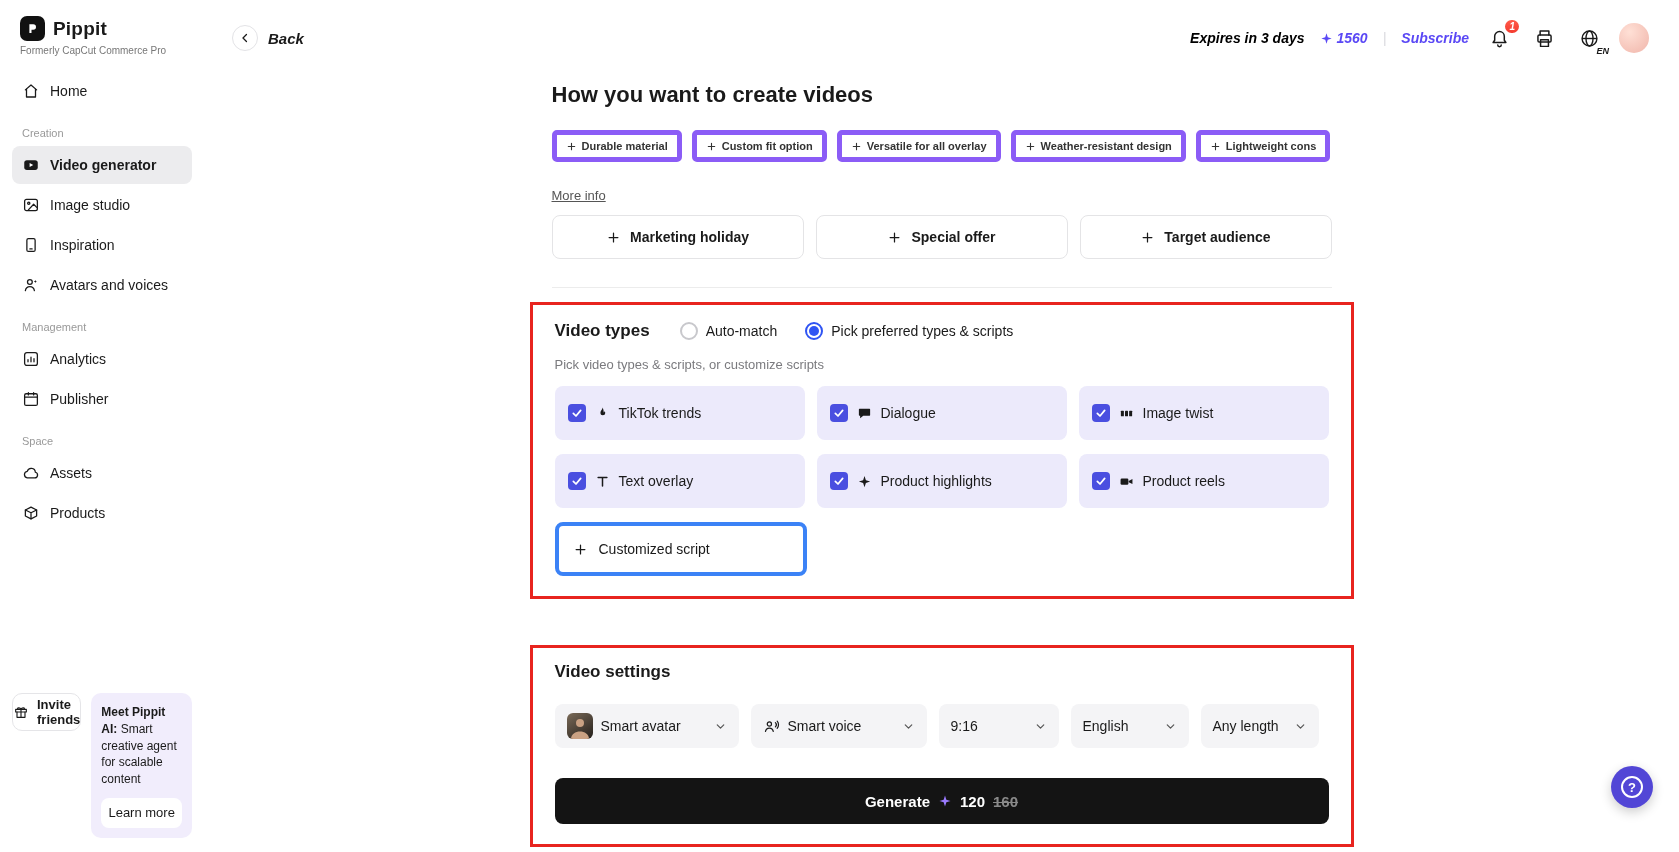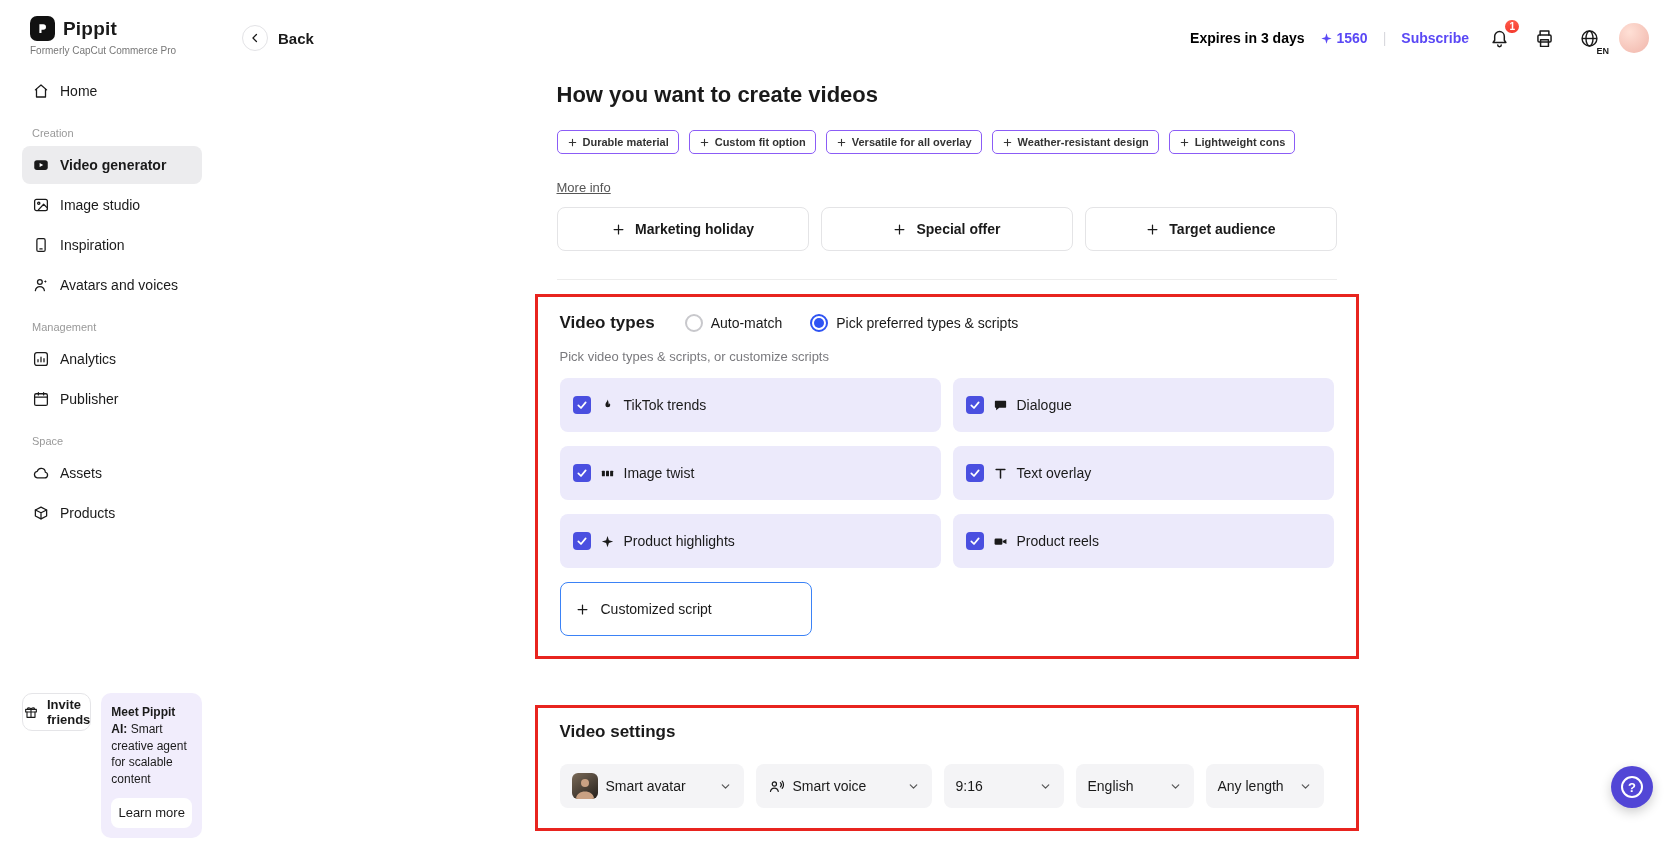--- a/index.html
+++ b/index.html
@@ -3,85 +3,85 @@
 <meta charset="utf-8">
 <style>
   * { box-sizing: border-box; margin: 0; padding: 0; }
   html,body { width:1679px; height:852px; overflow:hidden; }
   body { font-family:"Liberation Sans", sans-serif; color:#1a1a1a; background:#fff; font-size:14px; }
   svg { display:block; }
 
   .app { display:flex; height:100%; }
 
   
-  .sidebar { width:204px; flex-shrink:0; display:flex; flex-direction:column; padding:14px 12px 14px;margin-left:10px; }
+  .sidebar { width:204px; flex-shrink:0; display:flex; flex-direction:column; padding:14px 12px 14px; }
   .logo-row { display:flex; align-items:center; gap:8px; padding:2px 8px 0; }
   .logo-mark { width:25px; height:25px; background:#111; border-radius:7px; display:flex; align-items:center; justify-content:center; }
   .logo-text { font-size:19px; font-weight:700; letter-spacing:.2px; }
   .tagline { font-size:10px; color:#777; padding:4px 8px 0; margin-bottom:16px; }
 
   .nav { display:flex; flex-direction:column; gap:2px; }
   .nav-item { display:flex; align-items:center; gap:10px; height:38px; padding:0 10px; border-radius:8px; font-size:14px; font-weight:500; cursor:pointer; color:#1a1a1a; }
   .nav-item.active { background:#ececee; font-weight:700; }
   .section-label { font-size:11px; color:#999; margin:15px 0 5px 10px; }
 
   .sidebar-bottom { margin-top:auto; display:flex; flex-direction:row; gap:10px; }
   .invite-btn { display:flex; align-items:center; justify-content:center; gap:8px; height:38px; border:1px solid #e5e5e8; border-radius:10px; font-size:13px; font-weight:700; background:#fff; cursor:pointer; }
   .promo-card { background:#f1edfc; border-radius:10px; padding:11px 10px 10px; font-size:12px; line-height:1.4; color:#1a1a1a; }
   .promo-lead { font-weight:700; }
   .promo-cta { margin-top:10px; background:#fff; border-radius:8px; height:30px; display:flex; align-items:center; justify-content:center; font-size:13px; font-weight:500; cursor:pointer; }
 
   
   .main { flex:1; display:flex; flex-direction:column; position:relative; min-width:0; }
-  .topbar { height:64px; flex-shrink:0; display:flex; align-items:center; justify-content:space-between; padding:12px 30px 0 28px; }
+  .topbar { height:64px; flex-shrink:0; display:flex; align-items:center; justify-content:space-between; padding:12px 30px 0 28px;font-style:italic; }
   .back { display:flex; align-items:center; gap:10px; font-size:15px; font-weight:700; cursor:pointer; }
   .back-circle { width:26px; height:26px; border-radius:50%; border:1px solid #e3e3e6; display:flex; align-items:center; justify-content:center; }
   .top-right { display:flex; align-items:center; gap:15px; }
   .expires { color:#000000; font-size:14px; font-weight:700; }
   .credits { display:flex; align-items:center; gap:4px; color:#5a48f5; font-size:14px; font-weight:700; cursor:pointer; }
   .pipe { color:#d9d9de; font-size:14px; }
   .subscribe { color:#5a48f5; font-size:14px; font-weight:700; cursor:pointer; }
   .icon-btn { position:relative; width:30px; height:30px; display:flex; align-items:center; justify-content:center; cursor:pointer; }
   .badge { position:absolute; top:-5px; right:-7px; background:linear-gradient(180deg,#ff5b4a,#f43b2f); min-width:17px; height:17px; border-radius:9px; color:#fff; font-size:10px; font-weight:700; display:flex; align-items:center; justify-content:center; padding:0 4px; border:2px solid #fff; }
   .lang-badge { position:absolute; right:-6px; bottom:-3px; font-size:9px; font-weight:700; background:#fff; padding:0 1px; }
   .avatar { width:30px; height:30px; border-radius:50%; background:radial-gradient(circle at 35% 30%, #ffe0d6, #f0b5aa); cursor:pointer; }
 
   .content { flex:1; overflow:hidden; padding-top:10px; }
   .col { width:780px; margin:0 auto; }
   .page-title { font-size:22px; font-weight:700; margin:8px 0 22px; }
 
   .chips { display:flex; gap:10px; overflow:hidden; white-space:nowrap; }
-  .chip { display:flex; align-items:center; gap:5px; border:1px solid #8b5cf6; border-radius:5px; padding:5px 9px; font-size:11px; font-weight:700; color:#333; flex-shrink:0; cursor:pointer; background:#fff; }
+  .chip { display:flex; align-items:center; gap:5px; border:5px solid #8b5cf6; border-radius:5px; padding:5px 9px; font-size:11px; font-weight:700; color:#333; flex-shrink:0; cursor:pointer; background:#fff; }
 
   .more-info { font-size:13px; color:#555; margin:26px 0 12px;text-decoration:underline; }
   .info-row { display:flex; gap:12px; }
   .info-btn { flex:1; height:44px; border:1px solid #e4e4e6; border-radius:8px; display:flex; align-items:center; justify-content:center; gap:9px; font-size:14px; font-weight:700; cursor:pointer; background:#fff; }
 
   .divider { height:1px; background:#ececec; margin:28px 0 0; }
 
   .red-box { border:3px solid #e8241f; margin:14px -22px 0; padding:16px 22px 20px; }
   .red-box.second { margin-top:46px; padding-top:14px; }
 
   .vt-header { display:flex; align-items:center; gap:30px; }
   .vt-title, .vs-title { font-size:17px; font-weight:700; }
   .radio-group { display:flex; align-items:center; gap:28px; }
   .radio { display:flex; align-items:center; gap:8px; font-size:14px; cursor:pointer; }
   .radio-dot { width:18px; height:18px; border-radius:50%; border:2px solid #c8c8cc; background:#fff; position:relative; flex-shrink:0; }
   .radio.selected .radio-dot { border-color:#2f54f3; }
   .radio.selected .radio-dot::after { content:""; position:absolute; inset:2px; background:#2f54f3; border-radius:50%; }
 
   .helper { font-size:13px; color:#7a7a7e; margin-top:16px; }
 
-  .vt-grid { display:grid; grid-template-columns:repeat(2,1fr); gap:14px 12px; margin-top:14px; }
+  .vt-grid { display:grid; grid-template-columns:repeat(3,1fr); gap:14px 12px; margin-top:14px; }
   .vt-card { background:#eceafb; border-radius:8px; height:54px; display:flex; align-items:center; gap:9px; padding:0 13px; cursor:pointer; }
   .checkbox { width:18px; height:18px; border-radius:4px; background:#4a4fe0; display:flex; align-items:center; justify-content:center; flex-shrink:0; cursor:pointer; }
   .opt-icon { display:flex; flex-shrink:0; }
   .vt-label { font-size:14px; font-weight:500; }
 
-  .custom-script { margin-top:14px; width:252px; height:54px; border:1px solid #3b82f6; border-radius:8px; display:flex; align-items:center; gap:11px; padding:0 14px; font-size:14px; font-weight:500; cursor:pointer; background:#fff; }
+  .custom-script { margin-top:14px; width:252px; height:54px; border:4px solid #3b82f6; border-radius:8px; display:flex; align-items:center; gap:11px; padding:0 14px; font-size:14px; font-weight:500; cursor:pointer; background:#fff; }
 
   .dd-row { display:flex; gap:12px; margin-top:22px; }
   .dd { background:#f4f4f6; border-radius:8px; height:44px; display:flex; align-items:center; gap:8px; padding:0 12px; font-size:14px; cursor:pointer; }
   .dd .chev { margin-left:auto; }
   .dd-avatar { width:184px; } .dd-voice { width:176px; } .dd-ratio { width:120px; } .dd-lang { width:118px; } .dd-length { width:118px;text-align:center; }
   .avatar-thumb { width:26px; height:26px; border-radius:6px; background:linear-gradient(145deg,#7a6a58,#241f1b); overflow:hidden; flex-shrink:0; }
 
   .generate { margin-top:30px; height:46px; background:#141414; border-radius:8px; display:flex; align-items:center; justify-content:center; gap:8px; color:#fff; font-size:15px; font-weight:700; cursor:pointer; }
   .gen-old { color:#8a8a8a; text-decoration:line-through; }
 
@@ -491,20 +491,30 @@
             <div class="dd dd-length">
               <span>Any length</span>
               <span class="chev">
                 <svg width="13" height="13" viewBox="0 0 24 24" fill="none" stroke="#555" stroke-width="2.2" stroke-linecap="round" stroke-linejoin="round">
                     <path d="M6 9l6 6 6-6"></path>
                   </svg>
               </span>
             </div>
           </div>
 
+          <div class="generate">
+            <span>Generate</span>
+            <span class="opt-icon">
+              <svg width="14" height="14" viewBox="0 0 24 24">
+                  <path d="M12 2.5l2.3 7.2 7.2 2.3-7.2 2.3L12 21.5l-2.3-7.2L2.5 12l7.2-2.3z" fill="#9b7bff"></path>
+                </svg>
+            </span>
+            <span>120</span>
+            <span class="gen-old">160</span>
+          </div>
         </div>
 
       </div>
     </div>
 
     <div class="help-fab">
       <span class="help-ring">?</span>
     </div>
   </div>
 </div>

